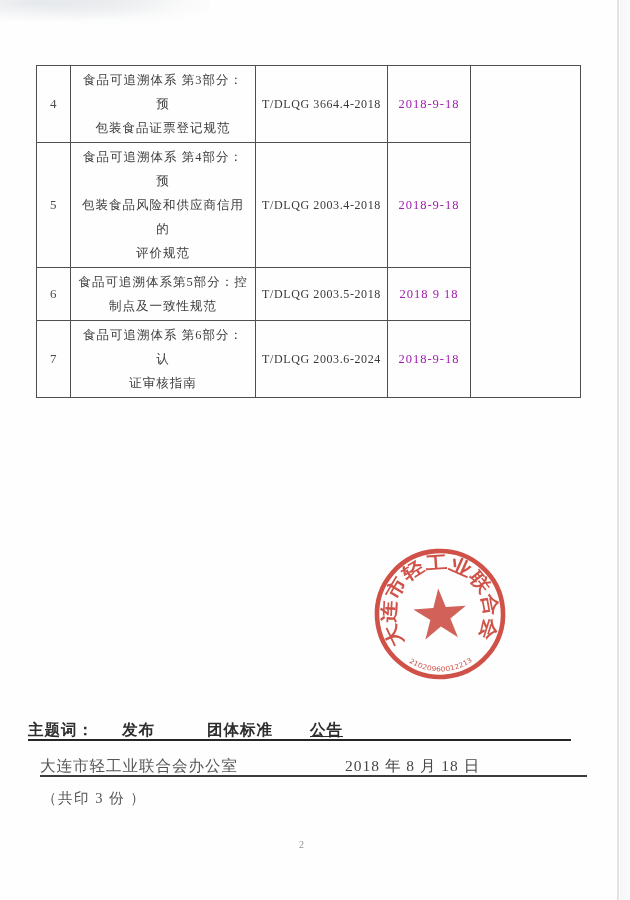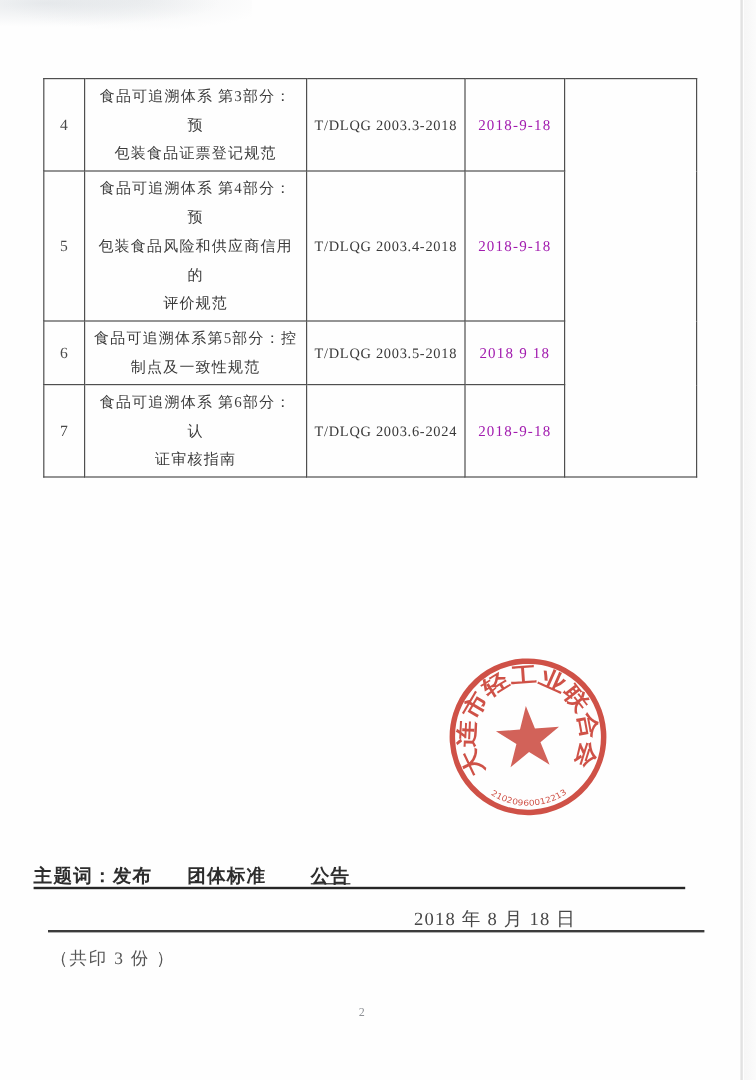--- a/index.html
+++ b/index.html
@@ -66,22 +66,22 @@
   }
 
   
   .subject-row {
     position: absolute; left: 28px; top: 720px; width: 543px; height: 21px;
     border-bottom: 2.5px solid #262626;
     font-weight: bold; font-size: 15.5px; color: #2d2d2d;
     display: flex; align-items: flex-start;
     letter-spacing: 1px;
   }
-  .subject-row .term-1 { }
-  .subject-row .term-2 { margin-left: 29px; }
+  .subject-row .term-1 { margin-left: 28px; }
+  .subject-row .term-2 { margin-left: 52px; }
   .subject-row .term-3 { margin-left: 37px; text-decoration: underline; }
   .office-row {
     position: absolute; left: 40px; top: 754px; width: 547px; height: 23px;
     border-bottom: 2px solid #3b3b3b;
     font-size: 15.5px; color: #565656; letter-spacing: 1px;
   }
   .office-row .office-name { position: absolute; left: 0; top: 2px; }
   .office-row .issue-date { position: absolute; left: 305px; top: 2px; color: #474747; }
   .copies-note {
     position: absolute; left: 42px; top: 789px;
@@ -108,21 +108,21 @@
         <col style="width:185px">
         <col style="width:132px">
       <col style="width:83px">
         <col style="width:110px">
     </colgroup>
     <tbody>
         <tr style="height:53px">
       <td class="no-cell">4</td>
       <td class="name-cell">食品可追溯体系 第3部分：预
 包装食品证票登记规范</td>
-      <td class="std-cell">T/DLQG 2003.3-2018</td>
+      <td class="std-cell">T/DLQG 3664.4-2018</td>
       <td class="date-cell">2018-9-18</td>
       <td class="remarks-cell" rowspan="4"></td>
     </tr>
     <tr style="height:70px">
       <td class="no-cell">5</td>
       <td class="name-cell">食品可追溯体系 第4部分：预
 包装食品风险和供应商信用的
 评价规范</td>
       <td class="std-cell">T/DLQG 2003.4-2018</td>
       <td class="date-cell">2018-9-18</td>
@@ -165,20 +165,21 @@
 
 
   <div class="subject-row">
     <span>主题词：</span>
     <span class="term-1">发布</span>
     <span class="term-2">团体标准</span>
     <span class="term-3">公告</span>
   </div>
 
   <div class="office-row">
+    <span class="office-name">大连市轻工业联合会办公室</span>
     <span class="issue-date">2018 年 8 月 18 日</span>
   </div>
 
   <div class="copies-note">（共印 3 份 ）</div>
 
   <div class="page-number">2</div>
 
 </div>
 
 </body></html>

